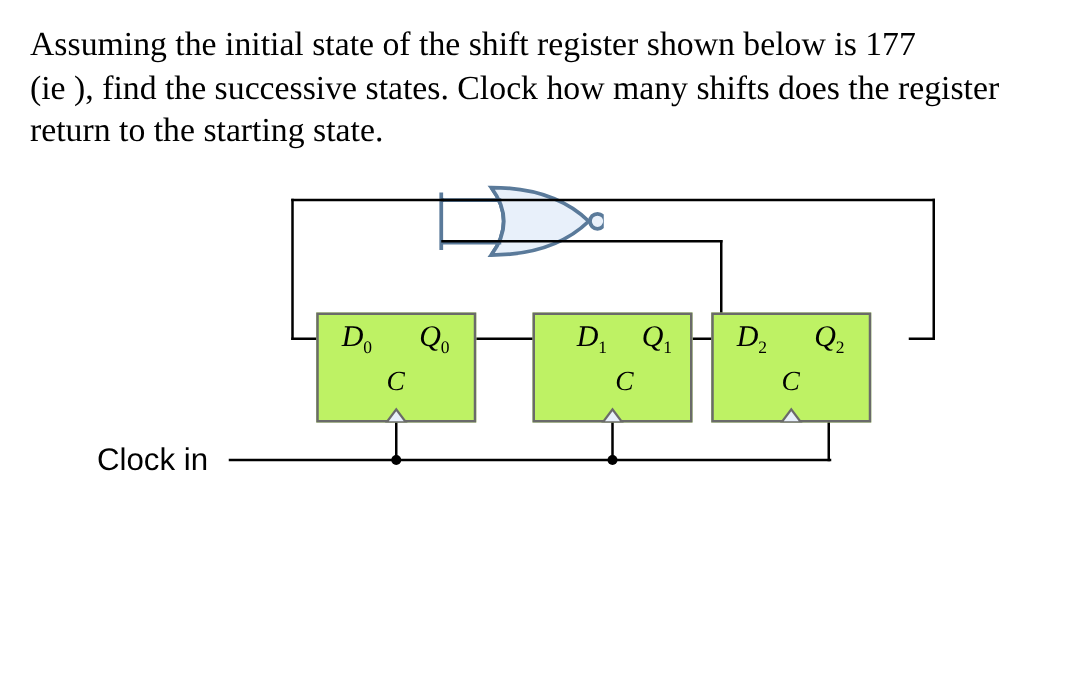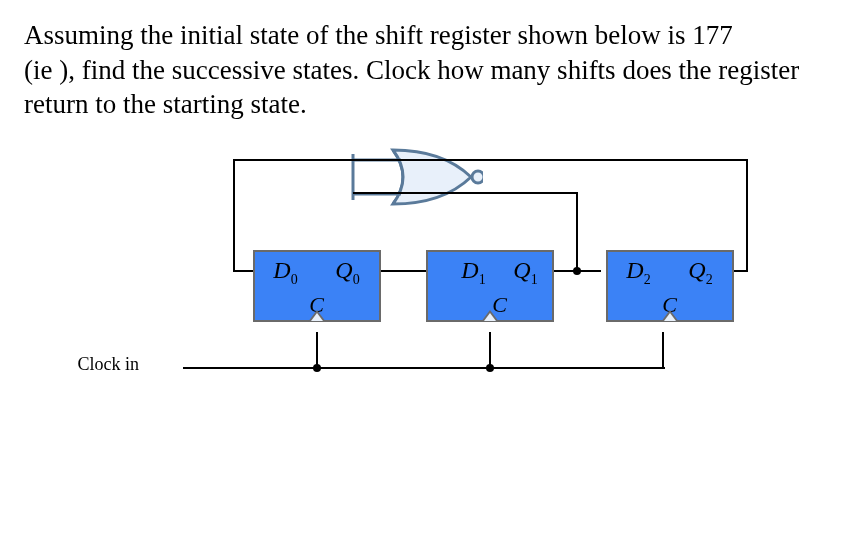--- a/index.html
+++ b/index.html
@@ -16,44 +16,44 @@
   .diagram-area {
     position: relative;
     width: 760px;
     height: 280px;
     margin: 0 auto;
   }
   
   .ff {
     position: absolute;
     width: 128px;
-    height: 72px;
+    height: 88px;
     border: 2px solid #6a6a6a;
-    background: #3b82f6;
+    background: #bef264;
     top: 108px;
   }
   .ff0 { left: 205px; }
   .ff1 { left: 378px; padding-left: 20px; }
-  .ff2 { left: 558px; }
+  .ff2 { left: 521px; }
   .ff-row { display:flex; justify-content:space-around; align-items:center; font-style:italic; font-size:24px; height:42px; }
   .sub { font-size:14px; font-style:normal; vertical-align:sub; }
   .ff-c { text-align:center; font-style:italic; font-size:22px; margin-top:-2px; }
   .ff-notch {
     position:absolute; bottom:-2px; left:50%; transform:translateX(-50%);
     width:0; height:0; border-left:9px solid transparent; border-right:9px solid transparent; border-bottom:12px solid #6a6a6a;
   }
   .ff-notch::after {
     content:""; position:absolute; left:-6px; top:3px;
     width:0; height:0; border-left:6px solid transparent; border-right:6px solid transparent; border-bottom:8px solid #e8f0fa;
   }
   
   .wire { position:absolute; background:#000; }
   .dot { position:absolute; width:8px; height:8px; background:#000; border-radius:50%; transform:translate(-50%,-50%); }
   
-  .clock-label { position:absolute; font-size:18px; font-family:Liberation Serif, serif; }
+  .clock-label { position:absolute; font-size:25px; font-family:Liberation Sans, sans-serif; }
   .copyright { position:absolute; font-size:9px; font-family:Arial,sans-serif; color:#000; }
   
   .nor-gate { position:absolute; }
   .nor-body { stroke:#5a7a9a; stroke-width:3; fill:#e8f0fa; }
   .nor-line { stroke:#5a7a9a; stroke-width:3; fill:none; }
 </style>
 </head>
 <body>
 
 <div class="problem-text">

